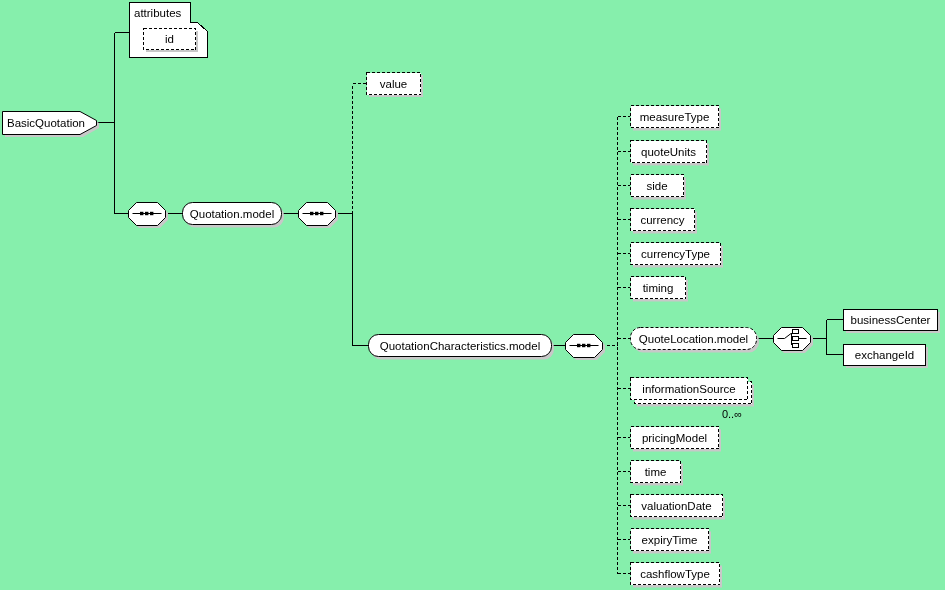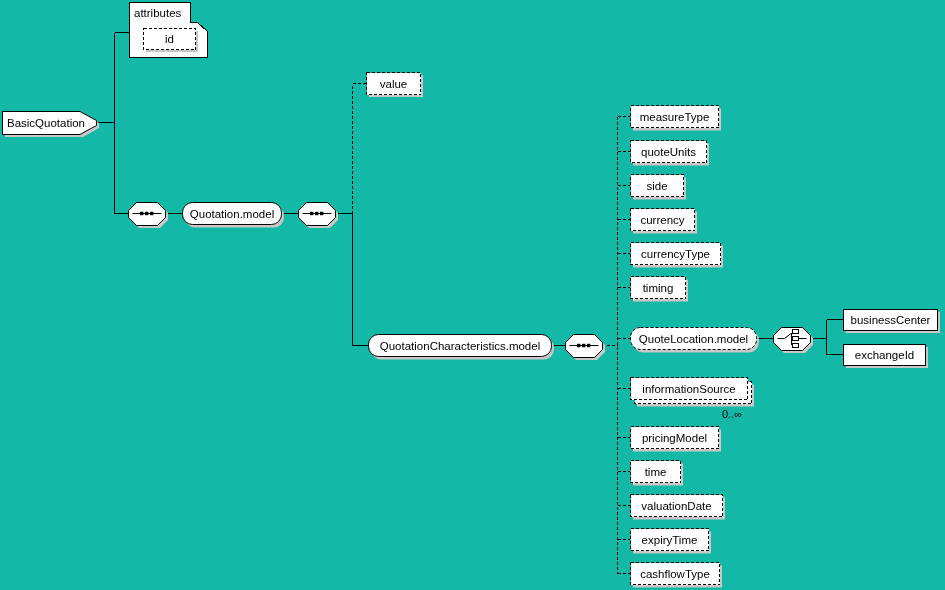--- a/index.html
+++ b/index.html
@@ -1,16 +1,16 @@
 <!DOCTYPE html>
 <html><head>
 <meta charset="utf-8">
 <style>
   html,body{margin:0;padding:0;background:#ffffff;}
-  .stage{width:945px;height:590px;position:relative;background:#14b8a6;overflow:hidden;}
+  .stage{width:945px;height:590px;position:relative;background:#86efac;overflow:hidden;}
   svg{display:block;}
   .lbl{font-family:"Liberation Sans",sans-serif;font-size:11.5px;fill:#000;text-anchor:middle;}
   .lbl-left{text-anchor:start;}
   .occ{font-family:"Liberation Sans",sans-serif;font-size:11px;fill:#000;text-anchor:end;}
   .box{fill:#ffffff;stroke:#000000;stroke-width:1;}
   .sq{fill:#ffffff;stroke:#000000;stroke-width:1;shape-rendering:crispEdges;}
   .dashed{stroke-dasharray:3 2;}
   .shadow{fill:#c8c8c8;stroke:none;}
   .ln{stroke:#000000;stroke-width:1;fill:none;shape-rendering:crispEdges;}
   .lnd{stroke:#000000;stroke-width:1;fill:none;stroke-dasharray:3 2;shape-rendering:crispEdges;}

